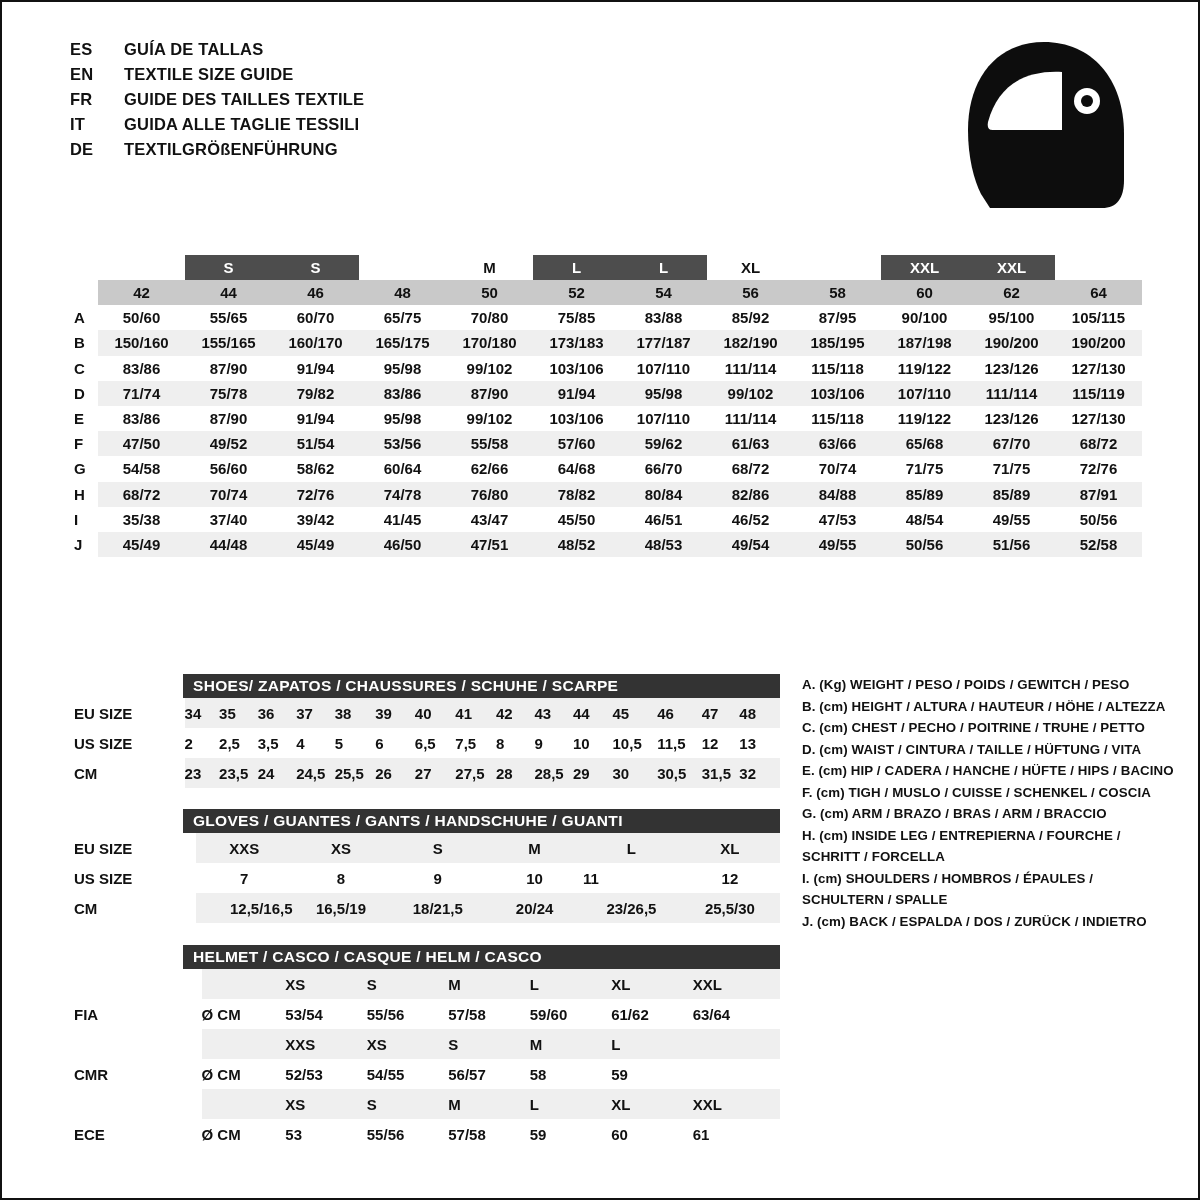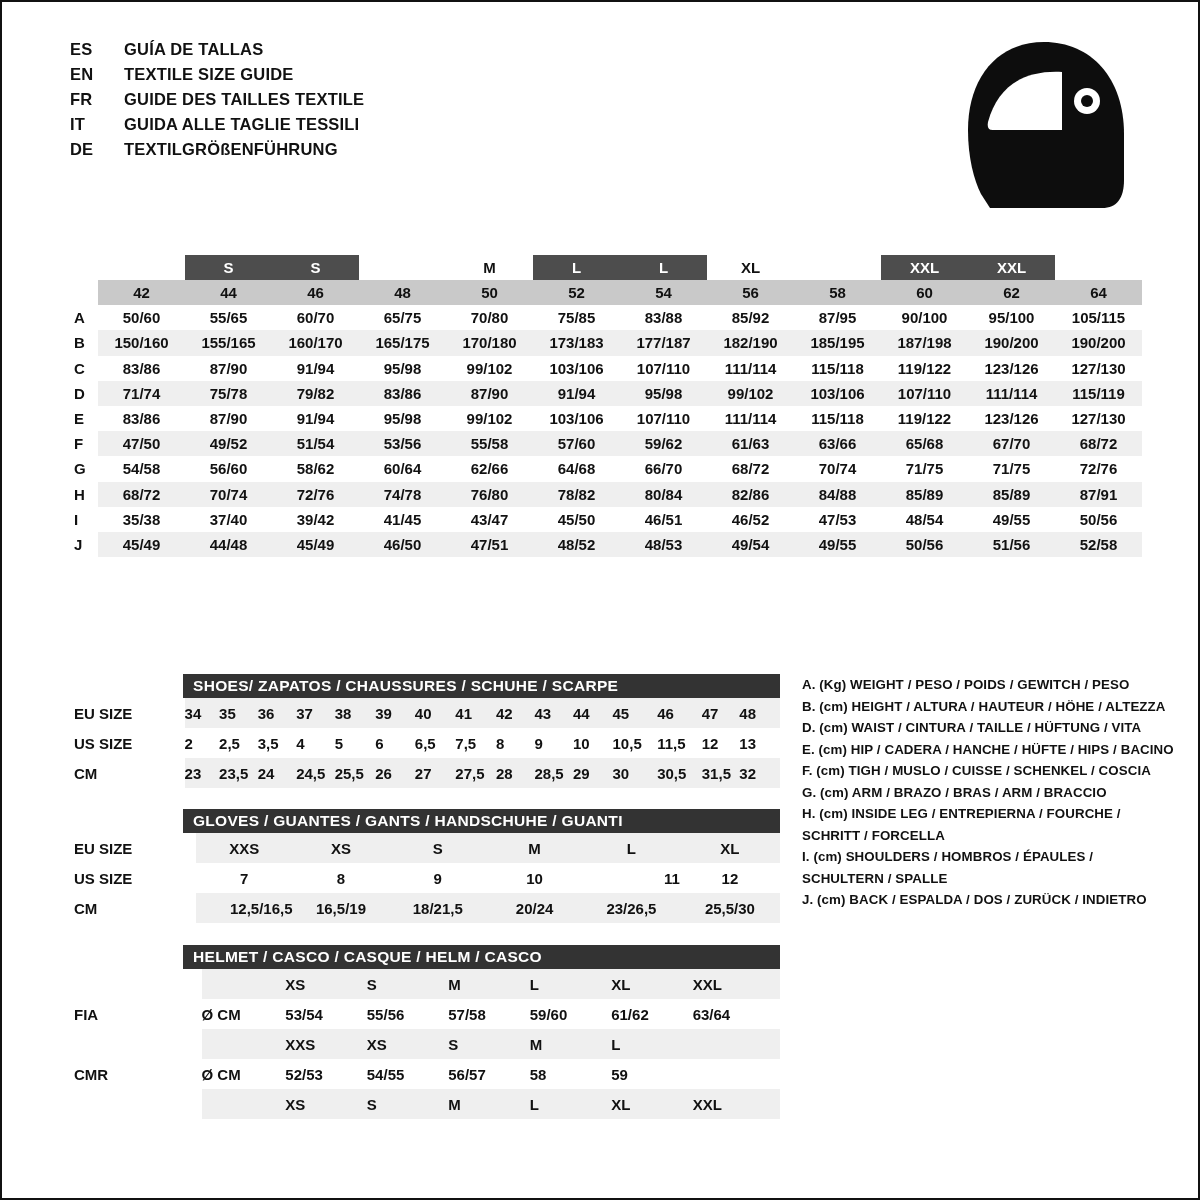--- a/index.html
+++ b/index.html
@@ -477,21 +477,21 @@
           <td style="text-align:center">M</td>
           <td style="text-align:center">L</td>
           <td style="text-align:center">XL</td>
         </tr>
         <tr class="plain">
           <td class="lbl">US SIZE</td>
           <td style="text-align:center">7</td>
           <td style="text-align:center">8</td>
           <td style="text-align:center">9</td>
           <td style="text-align:center">10</td>
-          <td style="text-align:right">11</td>
+          <td style="text-align:left">11</td>
           <td style="text-align:center">12</td>
         </tr>
         <tr class="shade">
           <td class="lbl">CM</td>
           <td style="text-align:right">12,5/16,5</td>
           <td style="text-align:center">16,5/19</td>
           <td style="text-align:center">18/21,5</td>
           <td style="text-align:center">20/24</td>
           <td style="text-align:center">23/26,5</td>
           <td style="text-align:center">25,5/30</td>
@@ -557,27 +557,38 @@
         <tr class="shade">
           <td class="lbl"></td>
           <td></td>
           <td>XS</td>
           <td>S</td>
           <td>M</td>
           <td>L</td>
           <td>XL</td>
           <td>XXL</td>
         </tr>
+        <tr class="plain">
+          <td class="lbl">ECE</td>
+          <td>Ø CM</td>
+          <td>53</td>
+          <td>55/56</td>
+          <td>57/58</td>
+          <td>59</td>
+          <td>60</td>
+          <td>61</td>
+        </tr>
       </tbody>
     </table>
   </div>
 
   <div class="legend">
     <div>A. (Kg) WEIGHT / PESO / POIDS / GEWITCH / PESO</div>
     <div>B. (cm) HEIGHT / ALTURA / HAUTEUR / HÖHE / ALTEZZA</div>
+    <div>C. (cm) CHEST / PECHO / POITRINE / TRUHE / PETTO</div>
     <div>D. (cm) WAIST / CINTURA / TAILLE / HÜFTUNG / VITA</div>
     <div>E. (cm) HIP / CADERA / HANCHE / HÜFTE / HIPS / BACINO</div>
     <div>F. (cm) TIGH / MUSLO / CUISSE / SCHENKEL / COSCIA</div>
     <div>G. (cm) ARM / BRAZO / BRAS / ARM / BRACCIO</div>
     <div>H. (cm) INSIDE LEG / ENTREPIERNA / FOURCHE /</div>
     <div>SCHRITT / FORCELLA</div>
     <div>I. (cm) SHOULDERS / HOMBROS / ÉPAULES /</div>
     <div>SCHULTERN / SPALLE</div>
     <div>J. (cm) BACK / ESPALDA / DOS / ZURÜCK / INDIETRO</div>
   </div>

